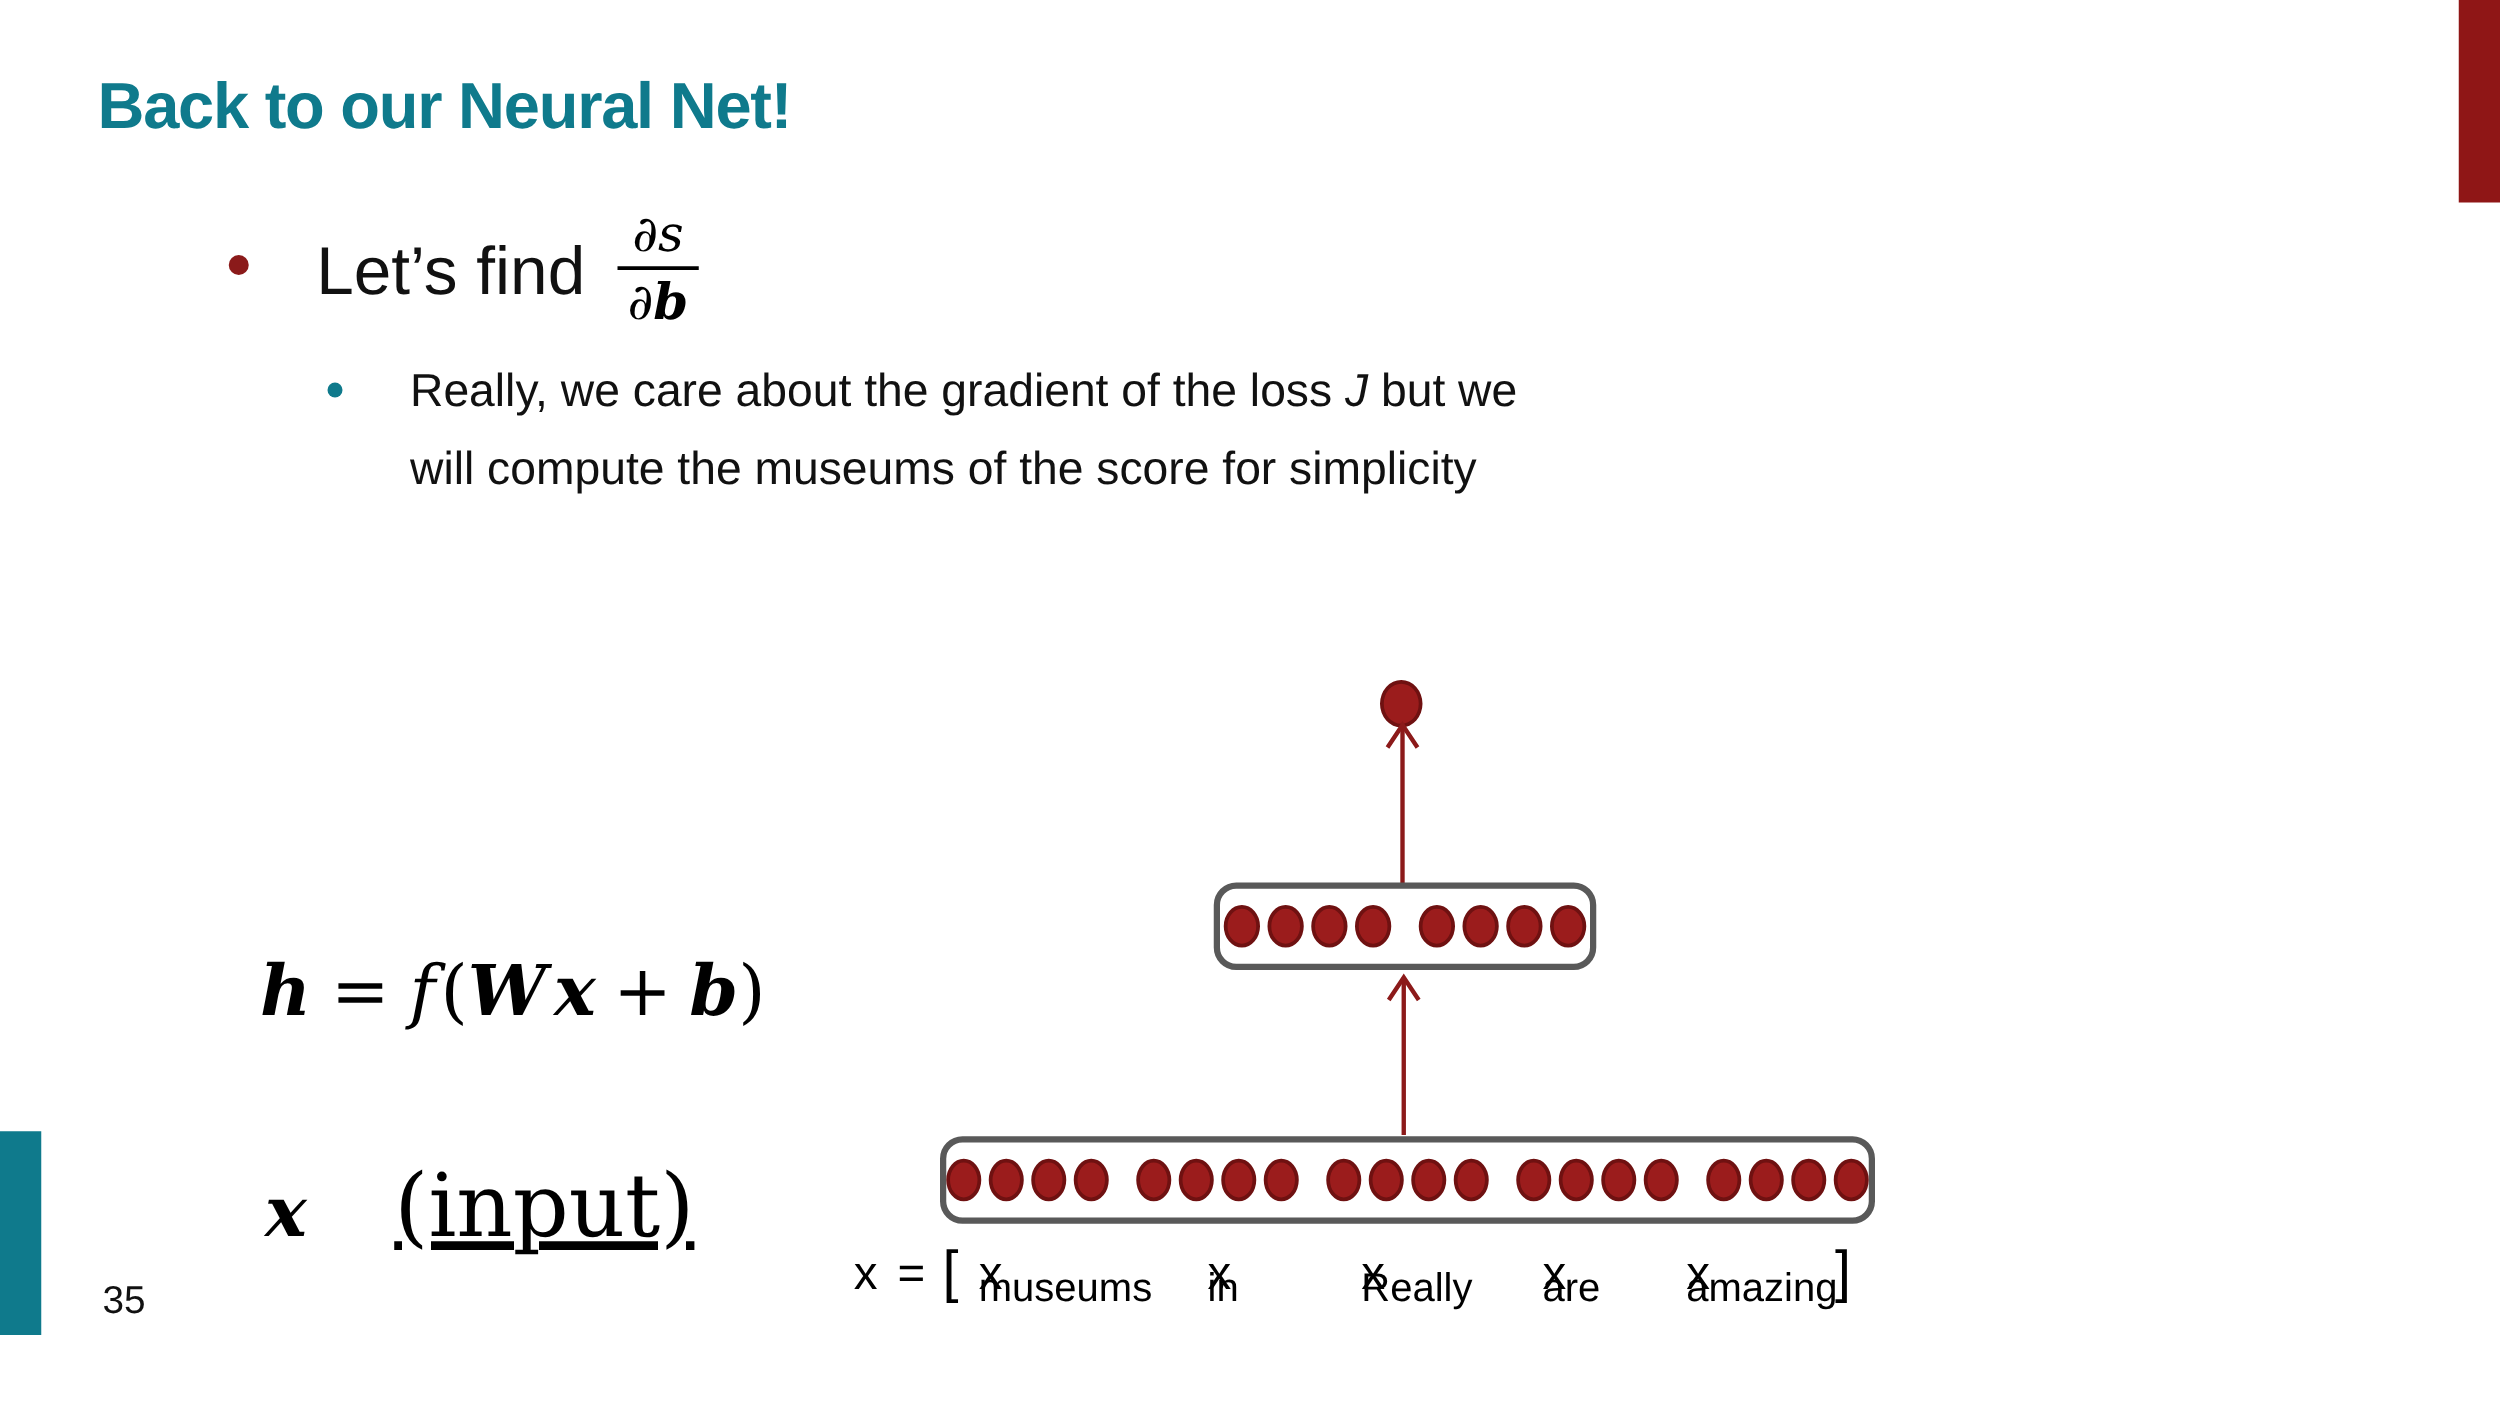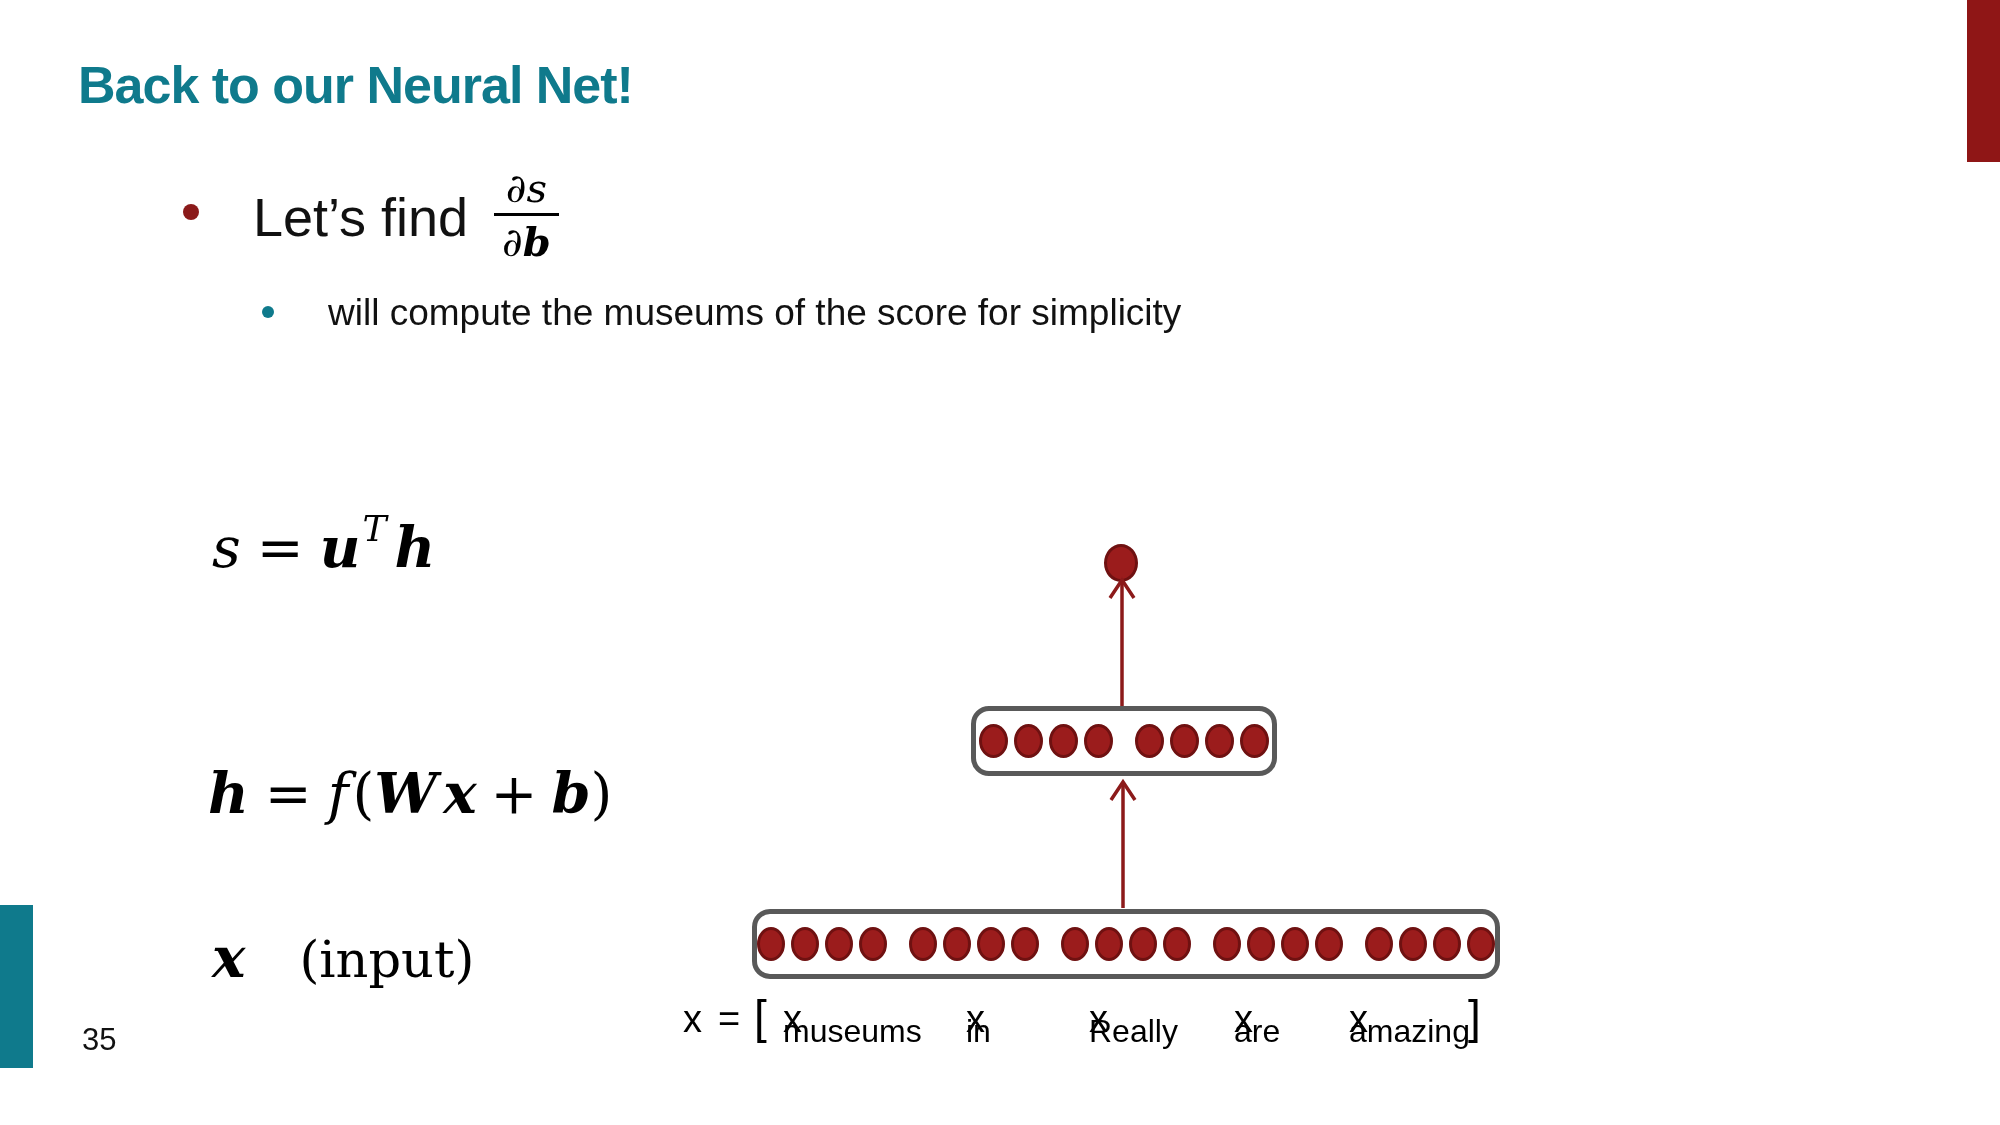--- a/index.html
+++ b/index.html
@@ -71,21 +71,21 @@
     font-style: italic; font-size: 56px; color: #000;
     white-space: nowrap;
   }
   .eq1 { left: 212px; top: 508px; }
   .eq2 { left: 208px; top: 760px; text-align: right; }
   .eq3 { left: 212px; top: 924px; }
   .eq .equals { margin: 0 16px; font-style: normal; }
   .eq .plus   { margin: 0 14px; font-style: normal; }
   .eq sup { font-size: 36px; vertical-align: 26px; margin-left: 2px; }
   .eq .paren { font-style: normal; }
-  .eq .upright { font-style: normal; margin-left: 54px; font-size: 51px; }
+  .eq .upright { font-style: normal; margin-left: 70px; font-size: 70px; text-decoration: underline; }
   .eq .fn { margin-right: 4px; }
 
   
   .top-node {
     position: absolute; left: 1104px; top: 544px;
     width: 34px; height: 38px; border-radius: 50%;
     background: var(--node-fill, #9B1C1C);
     border: 3px solid var(--node-border, #6F1111);
     box-sizing: border-box;
   }
@@ -146,26 +146,24 @@
 
   <div class="b1-dot"></div>
   <div class="b1-text">Let’s find</div>
   <div class="fraction">
     <span class="frac-num">∂s</span>
     <span class="frac-den"><span>∂</span><b>b</b></span>
   </div>
 
   <div class="b2-dot"></div>
   <div class="b2-text">
+    <div><span>Really, we care about the gradient of the loss </span><i>J</i><span> but we</span></div>
     <div>will compute the museums of the score for simplicity</div>
   </div>
 
-  <div class="eq eq1">
-    <span>s</span><span class="equals">=</span><span class="bold-var">u</span><sup>T</sup><span class="bold-var" style="margin-left:8px">h</span>
-  </div>
 
   <div class="eq eq2">
     <span class="bold-var">h</span><span class="equals">=</span><span class="fn">f</span><span class="paren">(</span><span class="bold-var">W</span><span class="bold-var" style="margin-left:6px">x</span><span class="plus">+</span><span class="bold-var">b</span><span class="paren">)</span>
   </div>
 
   <div class="eq eq3">
     <span class="bold-var">x</span><span class="upright">(input)</span>
   </div>
 
   <div class="top-node"></div>

